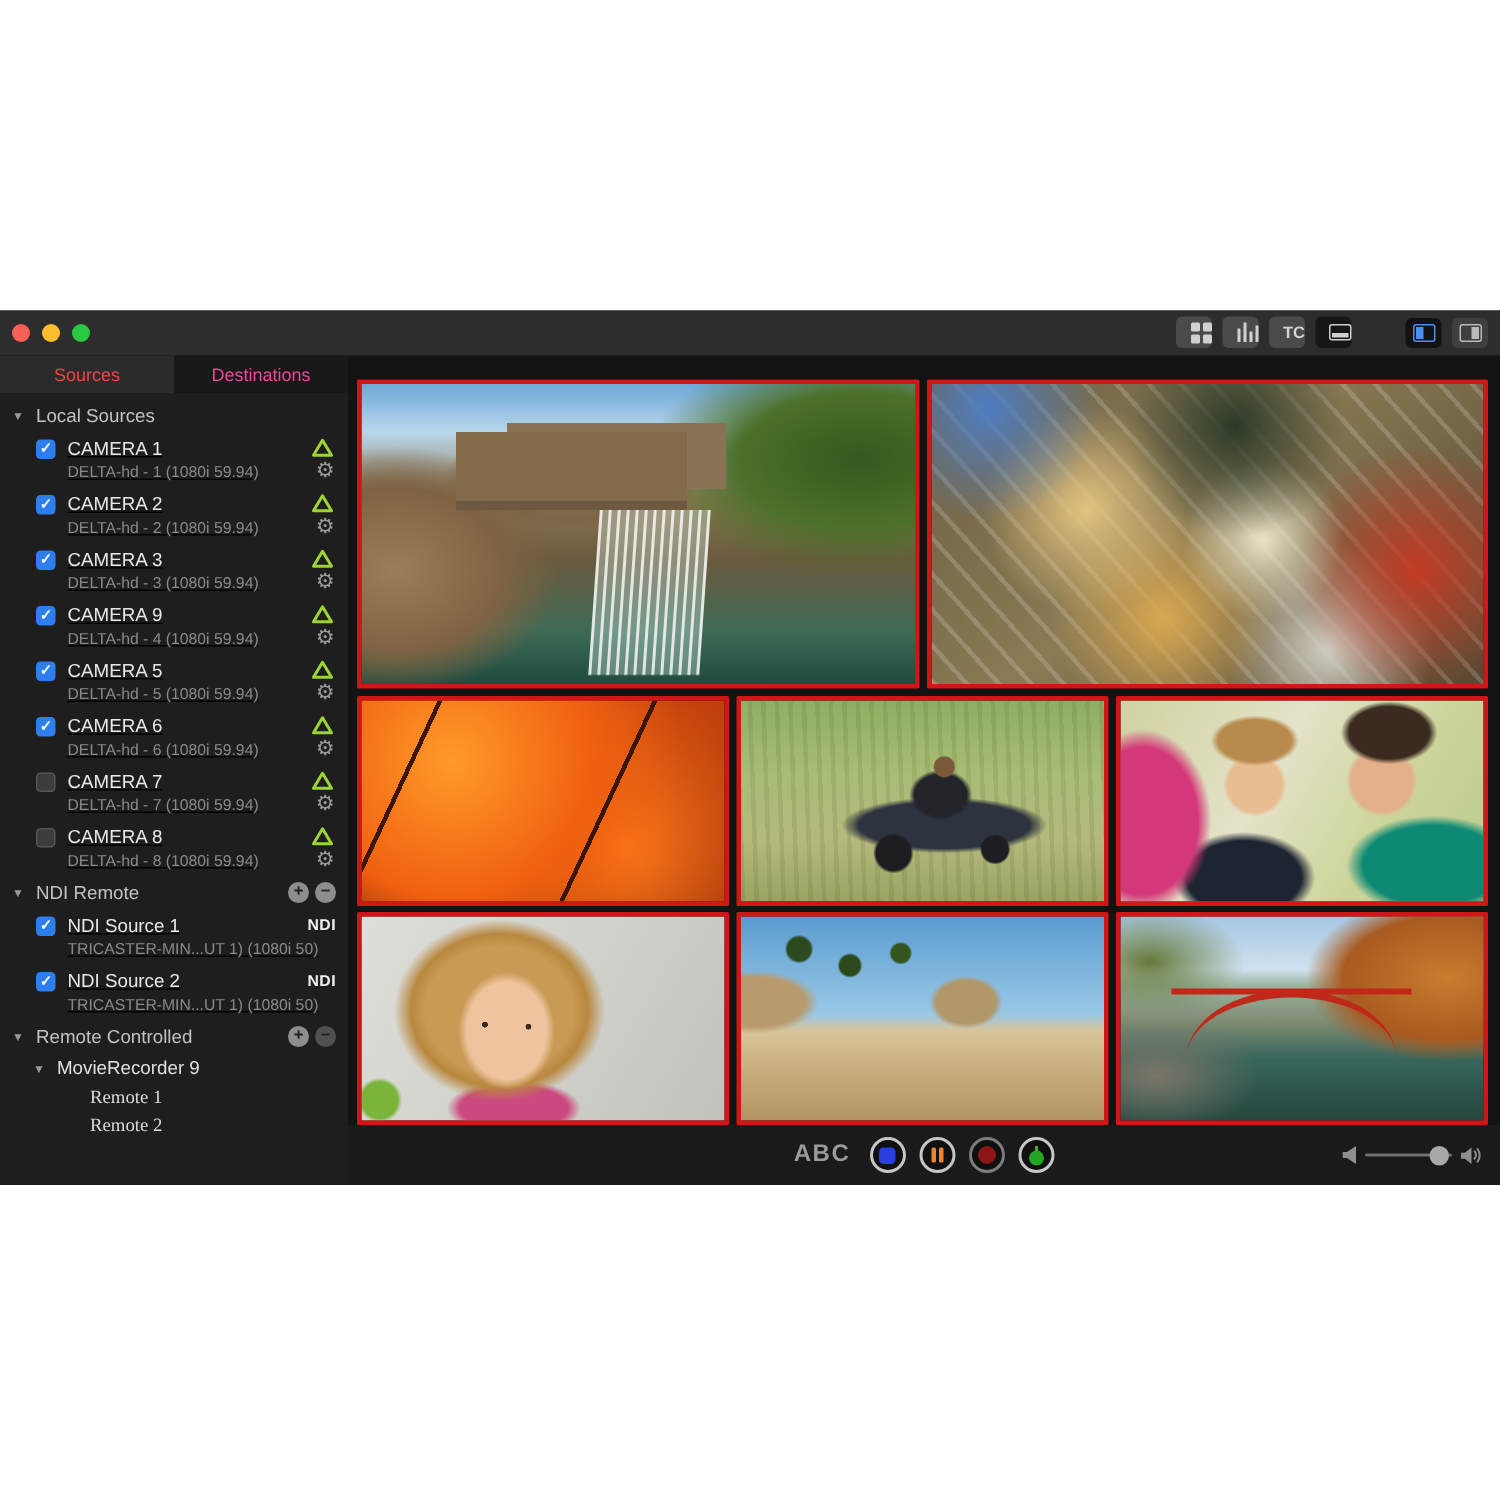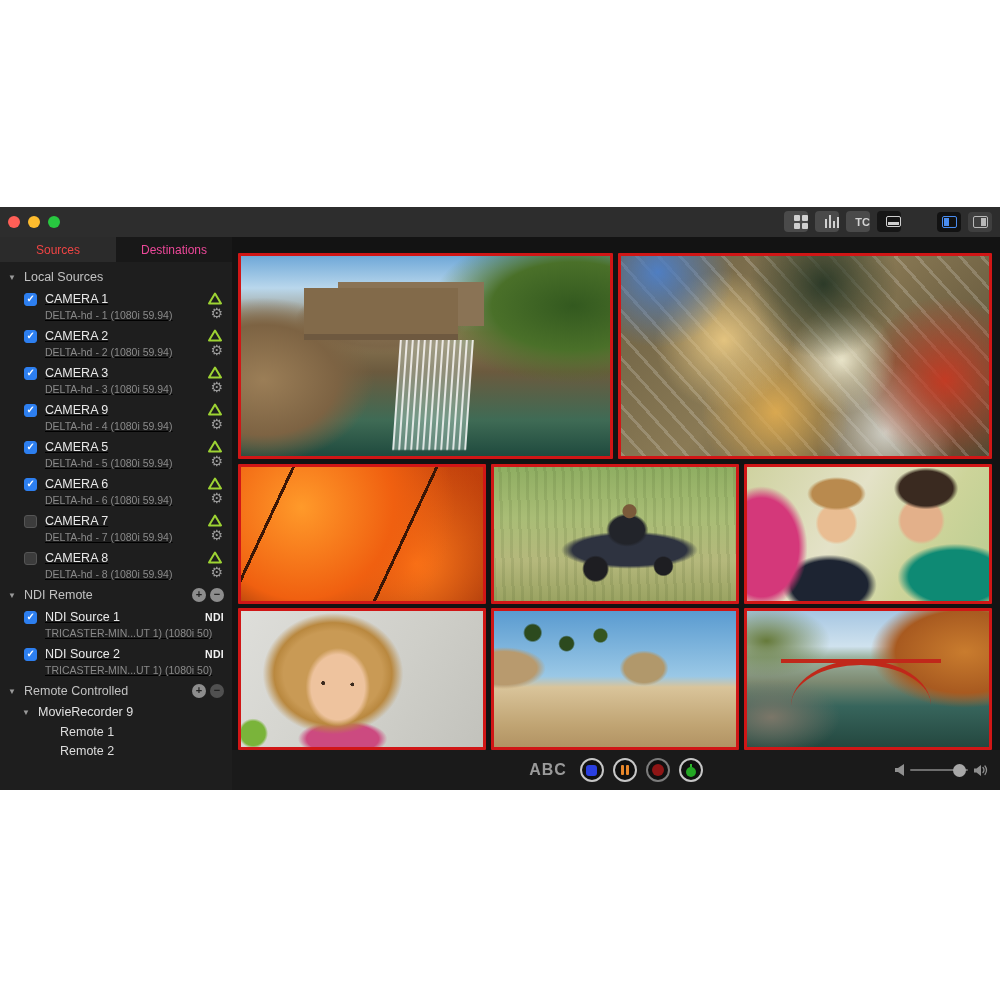--- a/index.html
+++ b/index.html
@@ -53,21 +53,21 @@
   .cbx.checked { background:#2d7ff0; border-color:#2d7ff0; }
   .cbx.checked::after { content:"✓"; position:absolute; left:1.5px; top:-1px; color:#fff; font-size:10px; font-weight:bold; }
   .src-title { color:#e8e8e8; font-size:12.5px; }
   .src-sub { color:#8a8a8a; font-size:10.5px; padding-left:21px; margin-top:2px; white-space:nowrap; }
   .tri { position:absolute; right:10px; top:4px; }
   .gear { position:absolute; right:9px; top:18px; color:#9a9a9a; font-size:14px; line-height:14px; }
   .ndi-badge { position:absolute; right:8px; top:5px; color:#f2f2f2; font-size:10.5px; font-weight:bold; letter-spacing:.3px; }
 
   .remote-group { padding-left:22px; }
   .remote-head { display:flex; align-items:center; height:20px; color:#e0e0e0; font-size:12.5px; }
-  .remote-item { height:19px; color:#dcdcdc; font-size:12.5px; padding-left:38px; display:flex; align-items:center; }
+  .remote-item { height:19px; color:#dcdcdc; font-size:12.5px; padding-left:38px; display:flex; align-items:center;font-family:Liberation Serif, serif; }
   .side-footer { height:22px; text-align:center; color:#6f6f6f; font-size:11px; line-height:18px; }
 
   
   .stage { flex:1; background:#131313; display:flex; flex-direction:column; }
   .vgrid { margin:16px 8px 0 6px; height:497px; display:flex; flex-direction:column; }
   .vrow { display:flex; gap:5px; }
   .vrow.r1 { height:206px; margin-bottom:5px; }
   .vrow.r2 { height:140px; margin-bottom:4px; }
   .vrow.r3 { height:142px; }
   .tile { flex:1; border:3px solid #d01616; border-radius:1px; position:relative; overflow:hidden; }

